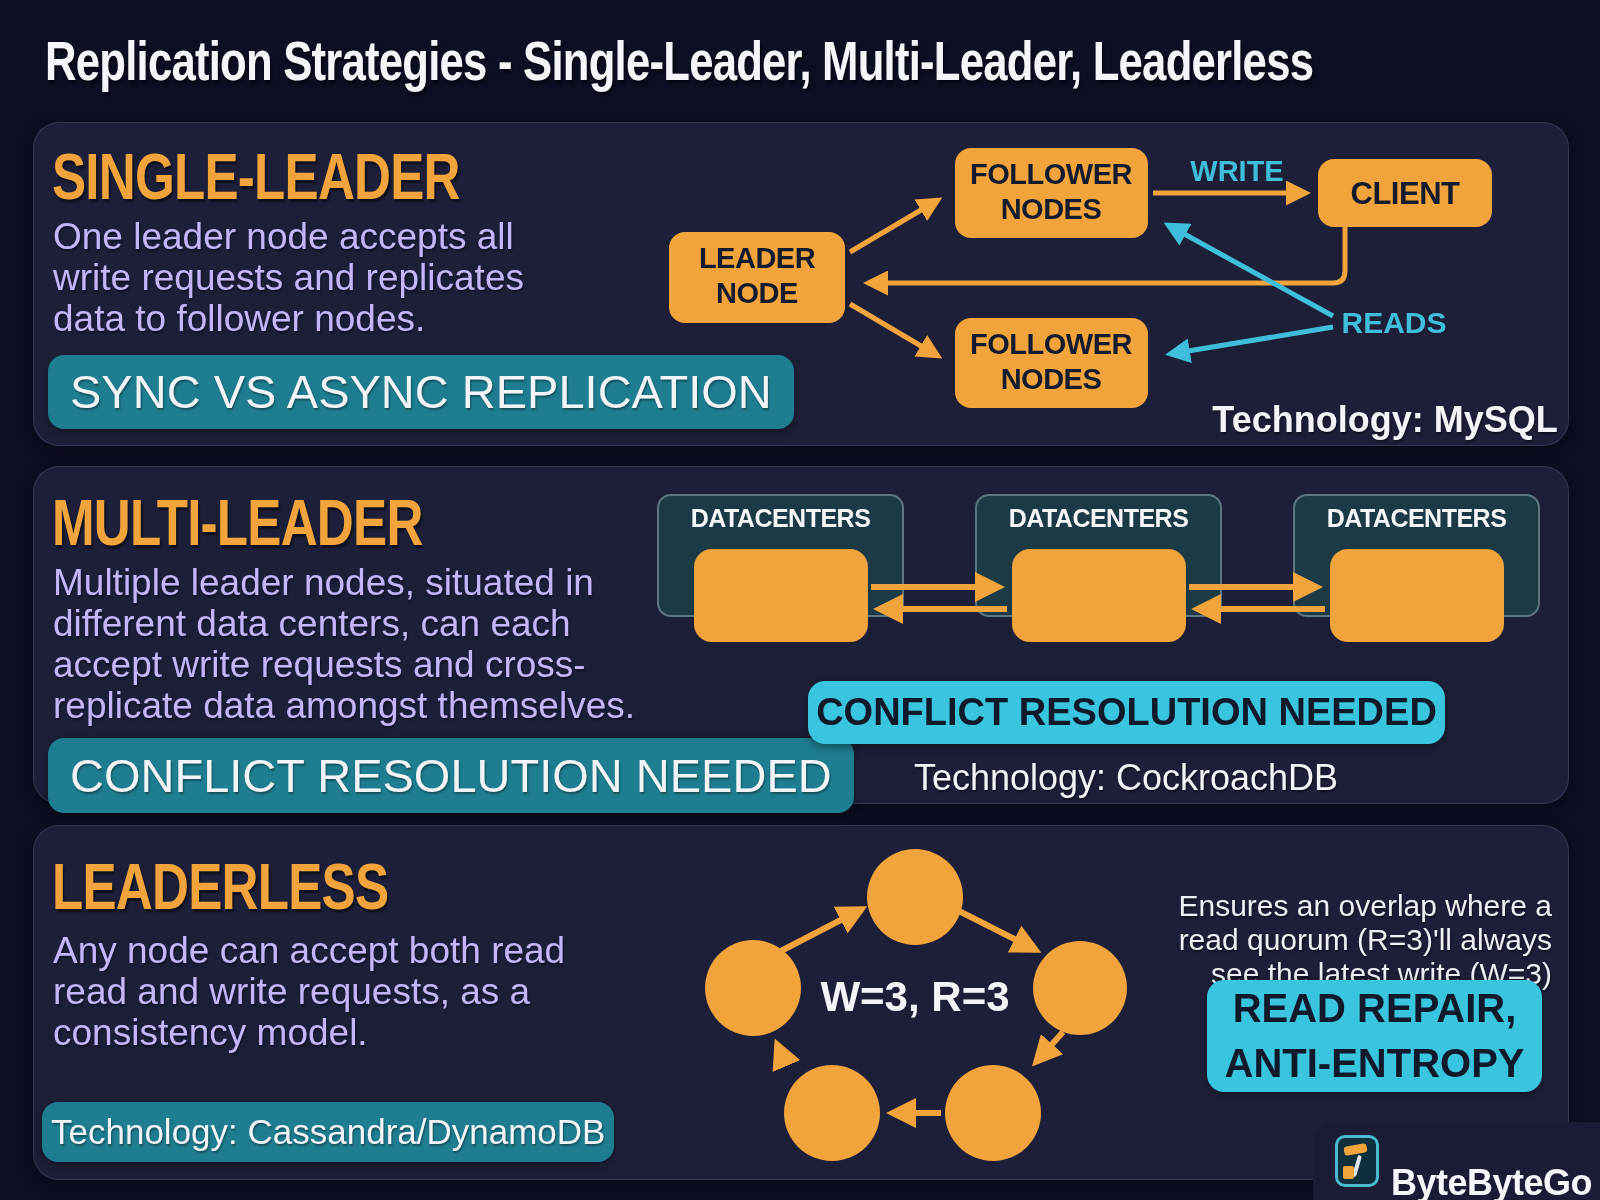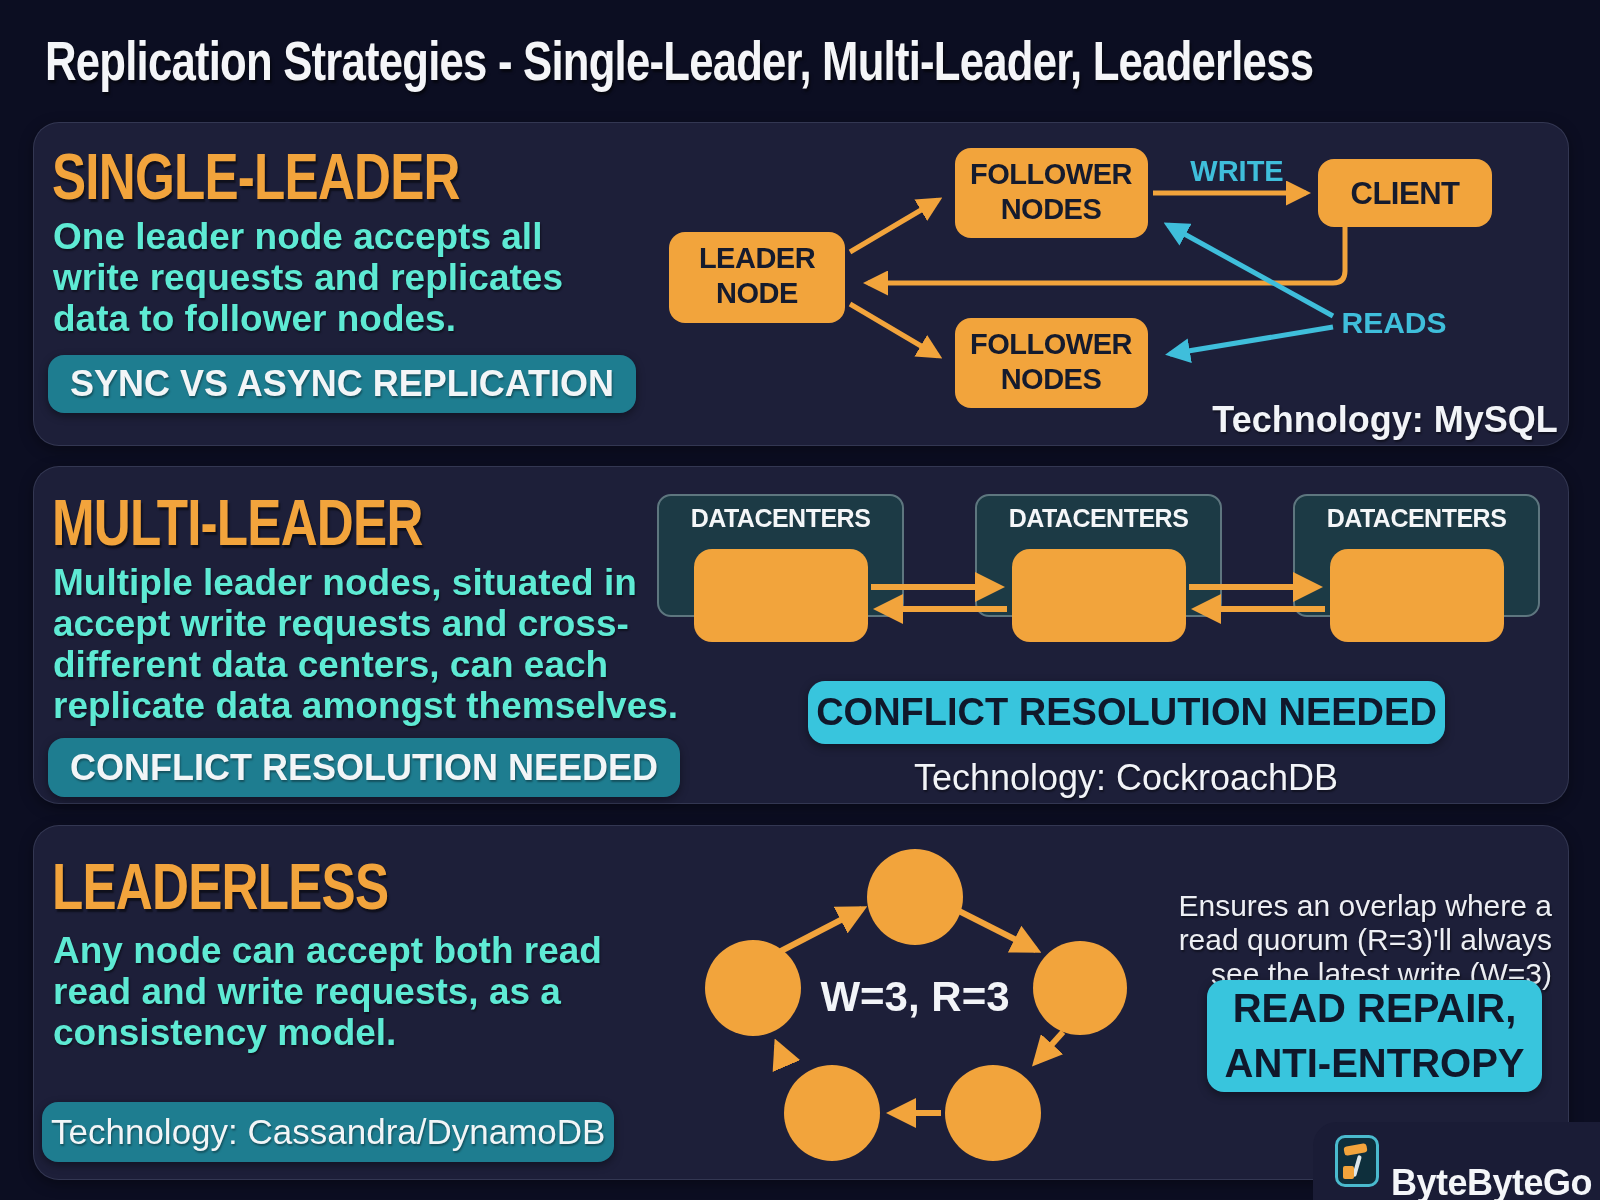--- a/index.html
+++ b/index.html
@@ -24,26 +24,26 @@
   }
   #panel-single { top:122px; height:322px; }
   #panel-multi  { top:466px; height:336px; }
   #panel-leaderless { top:825px; height:353px; }
 
   .section-heading {
     font-size:64px; font-weight:bold; color:#F2A43C; white-space:nowrap;
     transform:scaleX(0.80); transform-origin:0 0; letter-spacing:-1px;
     text-shadow:2px 3px 2px rgba(0,0,0,.5);
   }
-  .desc { color:#5eead4; font-size:37px; line-height:41px; white-space:nowrap;
-          text-shadow:1px 2px 2px rgba(0,0,0,.45);font-weight:bold; }
+  .desc { color:#c4b5fd; font-size:37px; line-height:41px; white-space:nowrap;
+          text-shadow:1px 2px 2px rgba(0,0,0,.45); }
 
   .pill-teal {
-    background:#1E7D90; color:#F2F5F7; font-weight:bold; font-size:36px;
-    border-radius:16px; padding:0 22px; height:58px; line-height:58px;
+    background:#1E7D90; color:#F2F5F7; font-weight:normal; font-size:47px;
+    border-radius:16px; padding:8px 22px; height:58px; line-height:58px;
     white-space:nowrap; display:inline-block;
     box-shadow:0 3px 8px rgba(0,0,0,.4); text-shadow:1px 2px 2px rgba(0,0,0,.35);
   }
   .pill-cyan {
     background:#38C5DD; color:#10182B; font-weight:bold;
     border-radius:17px; display:flex; align-items:center; justify-content:center;
     box-shadow:0 3px 10px rgba(0,0,0,.4); text-align:center;
   }
   .tech-label { color:#F2F4F8; font-size:36px; white-space:nowrap;
                 text-shadow:1px 2px 2px rgba(0,0,0,.45); }
@@ -98,22 +98,22 @@
 </div>
 
 <div class="abs pill-teal" style="left:48px; top:355px;">SYNC VS ASYNC REPLICATION</div>
 
 <div class="abs tech-label" style="left:1200px; top:399px; width:370px; text-align:center;font-weight:bold;">Technology: MySQL</div>
 
 <div class="abs section-heading" style="left:52px; top:486px;">MULTI-LEADER</div>
 
 <div class="abs desc" style="left:53px; top:562px;">
   <div>Multiple leader nodes, situated in</div>
+  <div>different data centers, can each</div>
   <div>accept write requests and cross-</div>
-  <div>different data centers, can each</div>
   <div>replicate data amongst themselves.</div>
 </div>
 
 <div class="abs pill-teal" style="left:48px; top:738px; height:59px; line-height:59px;">CONFLICT RESOLUTION NEEDED</div>
 
 <div class="abs dc-card" style="left:657px;">
   <div class="dc-label">DATACENTERS</div>
   <div class="dc-inner"></div>
 </div>
 <div class="abs dc-card" style="left:975px;">

